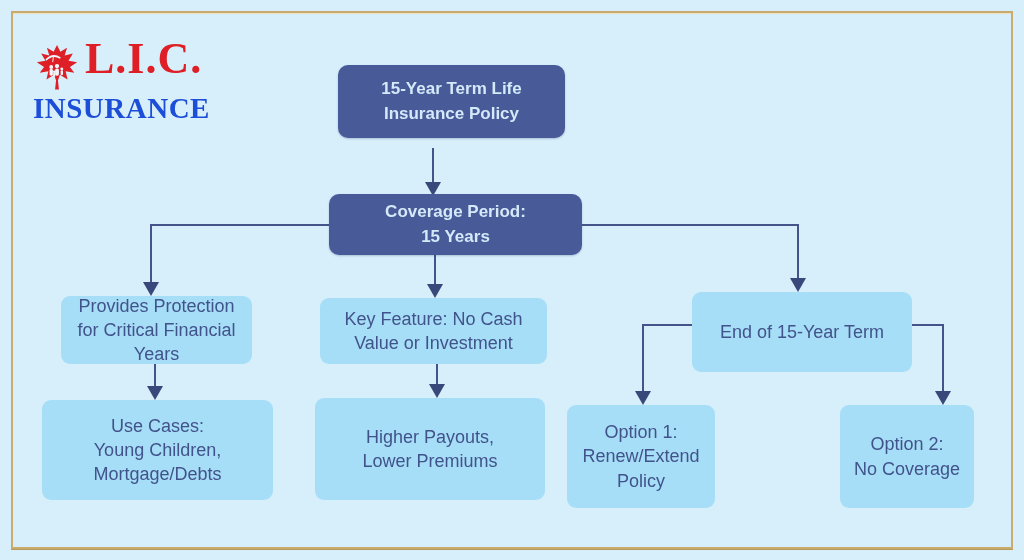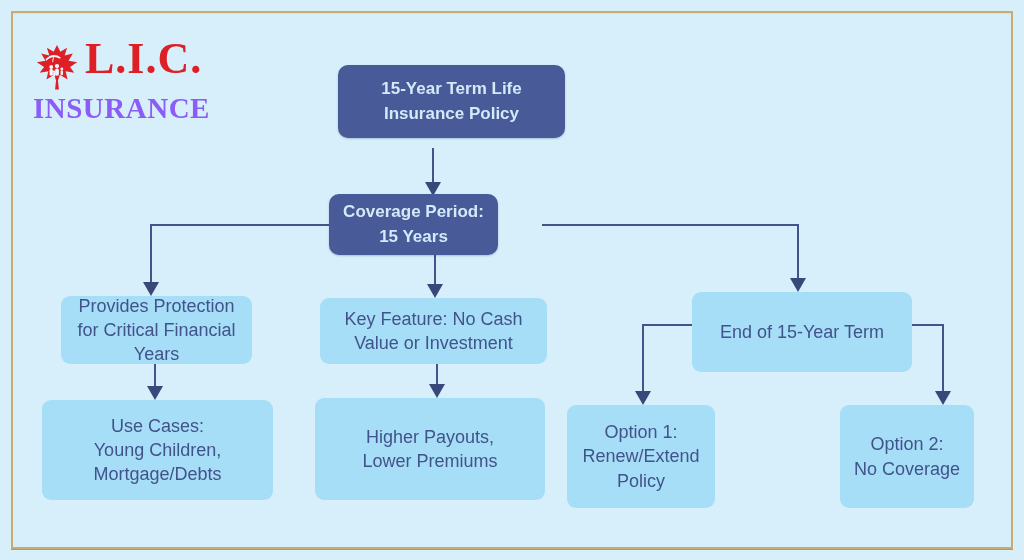--- a/index.html
+++ b/index.html
@@ -18,21 +18,21 @@
   .logo{position:absolute;left:33px;top:36px;width:186px;}
   .logo-row{display:flex;align-items:flex-start;}
   .logo-leaf{width:48px;height:50px;margin-top:6px;flex:0 0 auto;}
   .logo-lic{
     font-family:"Liberation Serif","DejaVu Serif",serif;
     font-weight:bold;color:#de1f26;font-size:44px;line-height:46px;
     letter-spacing:1px;margin-left:4px;
   }
   .logo-sub{
     font-family:"Liberation Serif","DejaVu Serif",serif;
-    font-weight:bold;color:#8b5cf6;font-size:29px;line-height:30px;
+    font-weight:bold;color:#1d4ed8;font-size:29px;line-height:30px;
     letter-spacing:0.5px;margin-top:1px;text-align:left;
   }
   
   .node{
     position:absolute;display:flex;align-items:center;justify-content:center;
     text-align:center;white-space:pre-line;box-sizing:border-box;
   }
   .node.dark{
     background:#485a97;color:#d4e9f9;border-radius:10px;
     font-weight:bold;font-size:17px;line-height:1.45;
@@ -91,21 +91,21 @@
     <polygon points="635,391 651,391 643,405"></polygon>
     <polygon points="935,391 951,391 943,405"></polygon>
   </g>
 </svg>
 
 <div class="node dark" style="left:338px;top:65px;width:227px;height:73px;padding:6px 14px;">
   <span>15-Year Term Life
 Insurance Policy</span>
 </div>
 
-<div class="node dark" style="left:329px;top:194px;width:169px;height:61px;padding:4px 12px;">
+<div class="node dark" style="left:329px;top:194px;width:253px;height:61px;padding:4px 12px;">
   <span>Coverage Period:
 15 Years</span>
 </div>
 
 <div class="node light" style="left:61px;top:296px;width:191px;height:68px;padding:4px 8px;">
   <span>Provides Protection
 for Critical Financial
 Years</span>
 </div>
 

